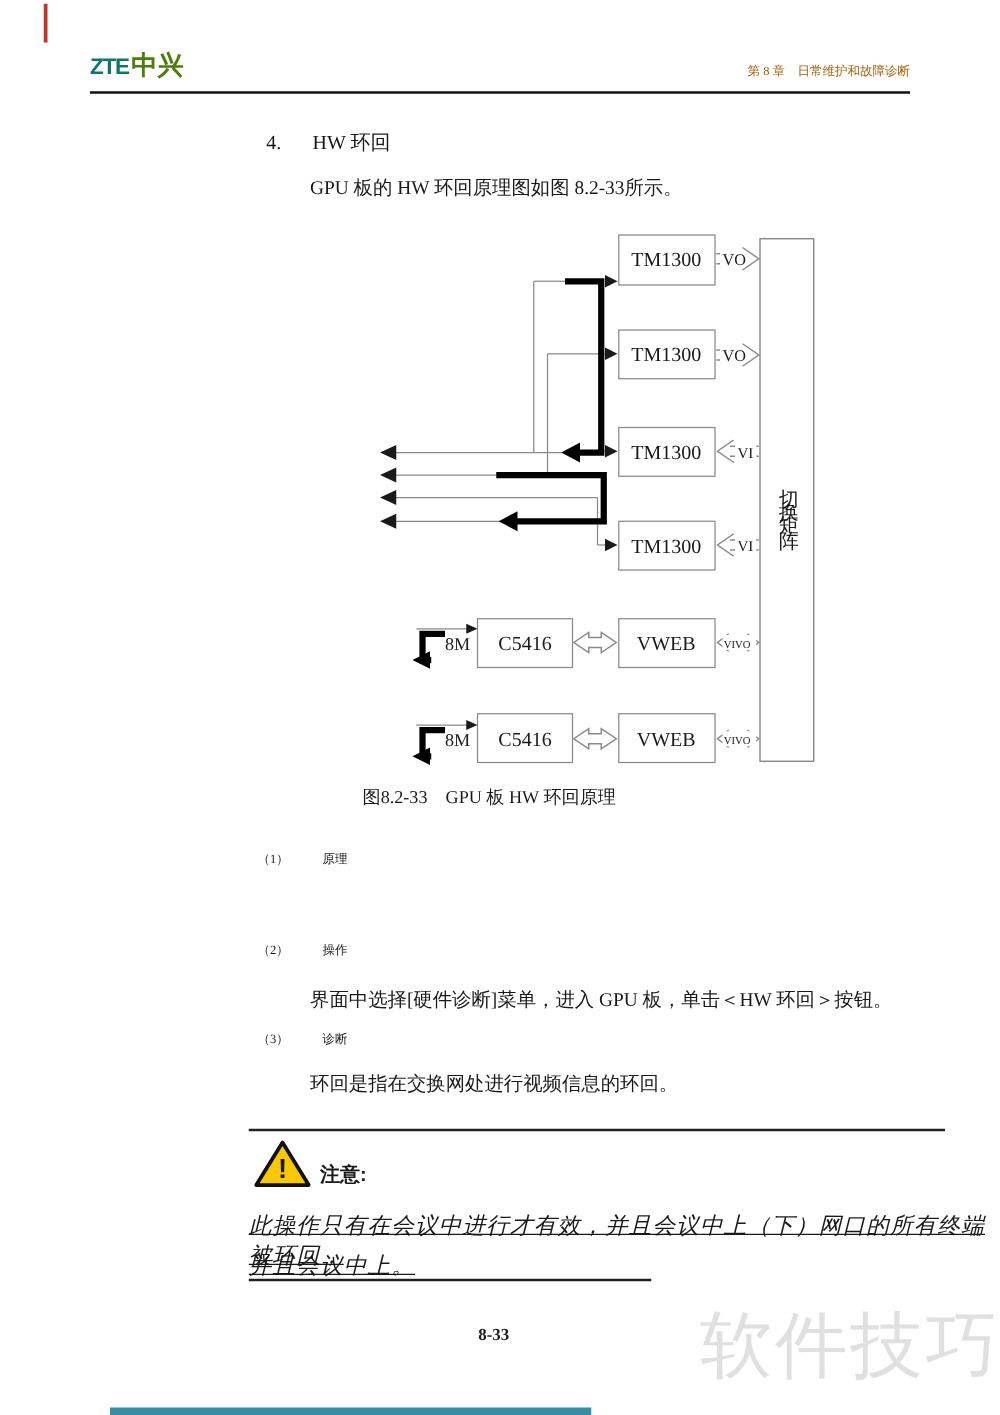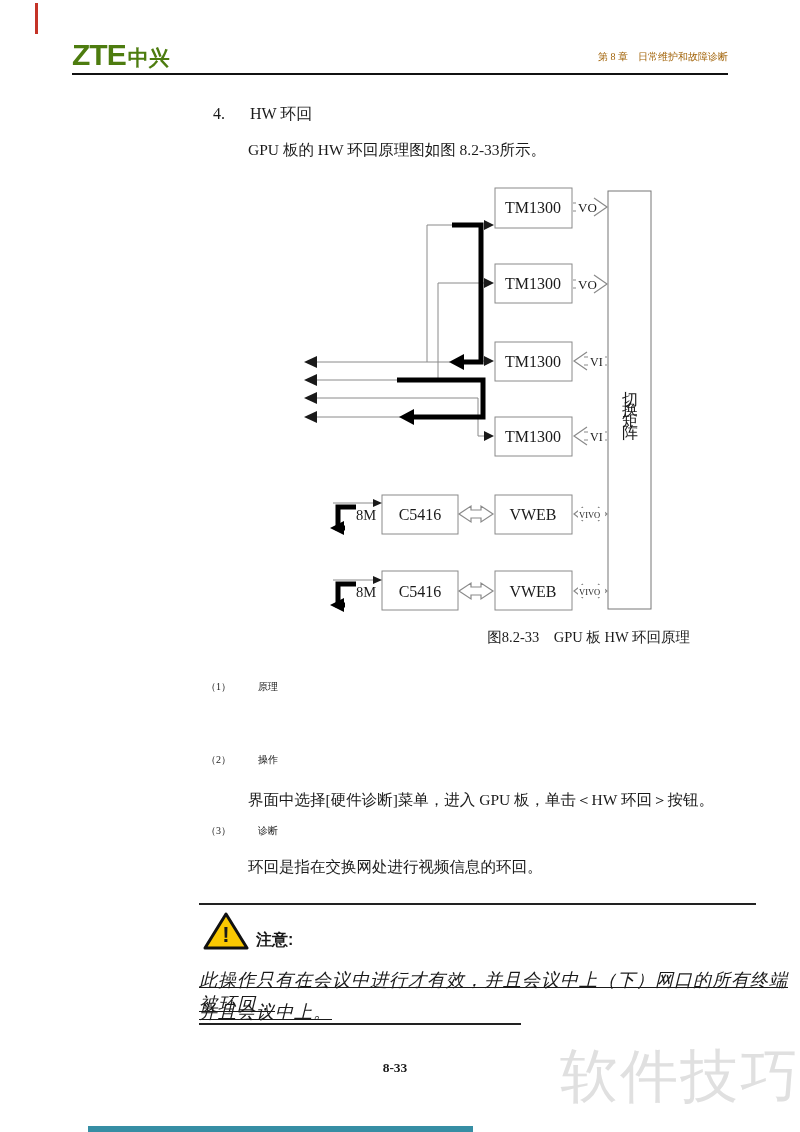--- a/index.html
+++ b/index.html
@@ -1,33 +1,33 @@
 <!DOCTYPE html>
 <html><head>
 <meta charset="utf-8">
 <style>
   html,body{margin:0;padding:0;}
   #page{position:relative;width:800px;height:1132px;background:#ffffff;overflow:hidden;
         font-family:"Liberation Serif",serif;color:#1a1a1a;}
   .abs{position:absolute;}
   
   .logo{left:72px;top:38px;display:flex;align-items:baseline;font-family:"Liberation Sans",sans-serif;}
-  .logo .zte{font-size:30px;font-weight:800;letter-spacing:-1px;color:#4d7c0f;}
+  .logo .zte{font-size:18px;font-weight:800;letter-spacing:-1px;color:#0f766e;}
   .logo .cn{font-size:21px;font-weight:700;color:#4d7c0f;margin-left:2px;}
   .chapter{right:72px;top:50px;font-size:10px;color:#a16207;}
   .hrule{left:72px;top:73px;width:656px;height:2px;background:#111;}
   
   .heading{left:213px;top:104px;font-size:16px;}
   .heading .num{display:inline-block;width:37px;}
   .para{font-size:15.5px;}
   .intro{left:248px;top:140px;}
   .item{font-size:10px;}
   .item .inum{display:inline-block;width:52px;}
   
-  .caption{left:290px;top:628px;width:400px;text-align:right;font-size:14.5px;}
+  .caption{left:290px;top:628px;width:400px;text-align:left;font-size:14.5px;}
   
   .matrix-label{left:608px;top:191px;width:43px;height:418px;display:flex;align-items:center;justify-content:center;}
   .matrix-label span{writing-mode:vertical-rl;text-orientation:upright;font-size:16px;letter-spacing:11px;}
   
   .note-line{height:2px;background:#222;}
   .note-label{left:256px;top:930px;font-family:"Liberation Sans",sans-serif;font-size:16px;font-weight:700;}
   .note-body{left:199px;font-size:18px;font-style:italic;letter-spacing:1px;text-decoration:underline;}
   .footer{left:345px;top:1060px;width:100px;text-align:center;font-size:13.5px;font-weight:700;}
   .watermark{left:560px;top:1038px;font-family:"Liberation Sans",sans-serif;font-size:58px;
              letter-spacing:2px;color:#e0e0e0;white-space:nowrap;}

